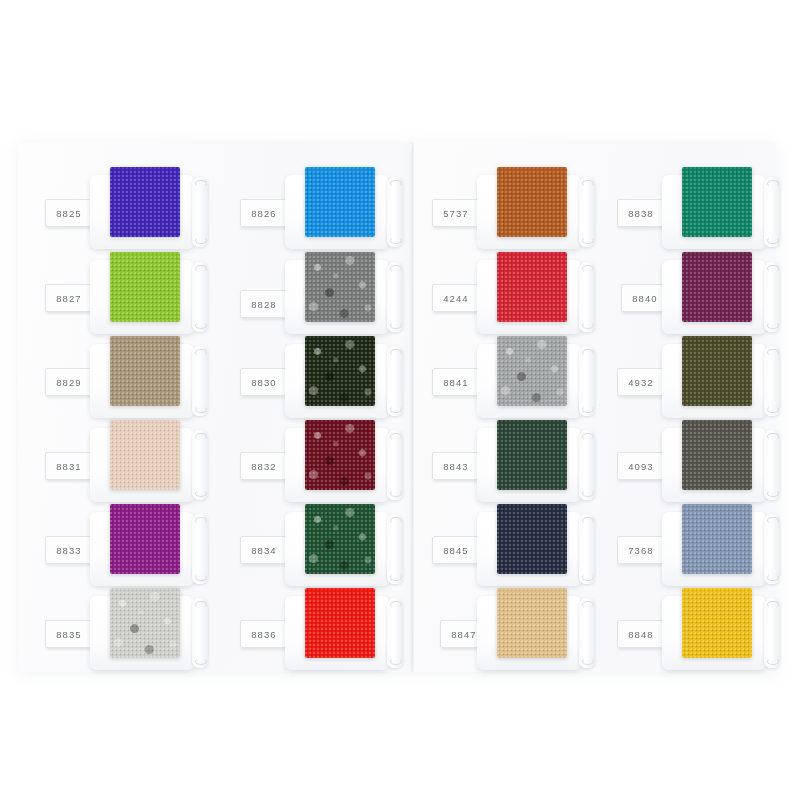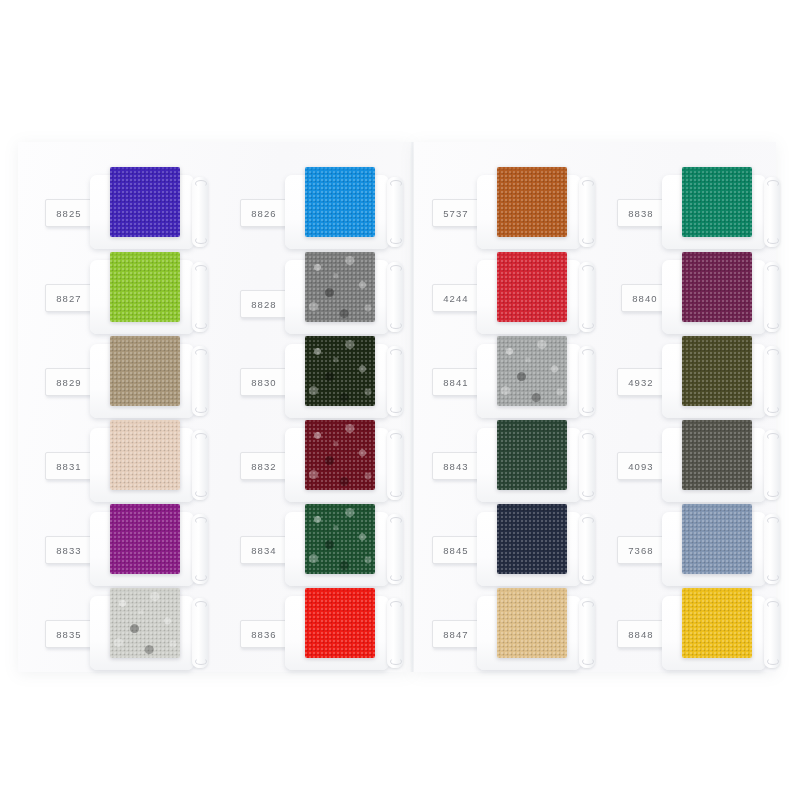--- a/index.html
+++ b/index.html
@@ -353,21 +353,21 @@
           <span class="tag-text">7368</span>
         </div>
         <div class="card" style="left: 45px; top: 0px;">
           <div class="swatch" title="denim blue grey" style="background: rgb(130, 150, 178);">
             <div class="top-fuzz" style="background: rgb(130, 150, 178);"></div>
           </div>
           <div class="clip"></div>
         </div>
       </div>
       <div class="unit" style="left: 432px; top: 596px;">
-        <div class="tag" style="left: 0px; top: 24px;">
+        <div class="tag" style="left: 8px; top: 24px;">
           <span class="tag-text">8847</span>
         </div>
         <div class="card" style="left: 45px; top: 0px;">
           <div class="swatch" title="sand camel" style="background: rgb(223, 192, 138);">
             <div class="top-fuzz" style="background: rgb(223, 192, 138);"></div>
           </div>
           <div class="clip"></div>
         </div>
       </div>
       <div class="unit" style="left: 617px; top: 596px;">

